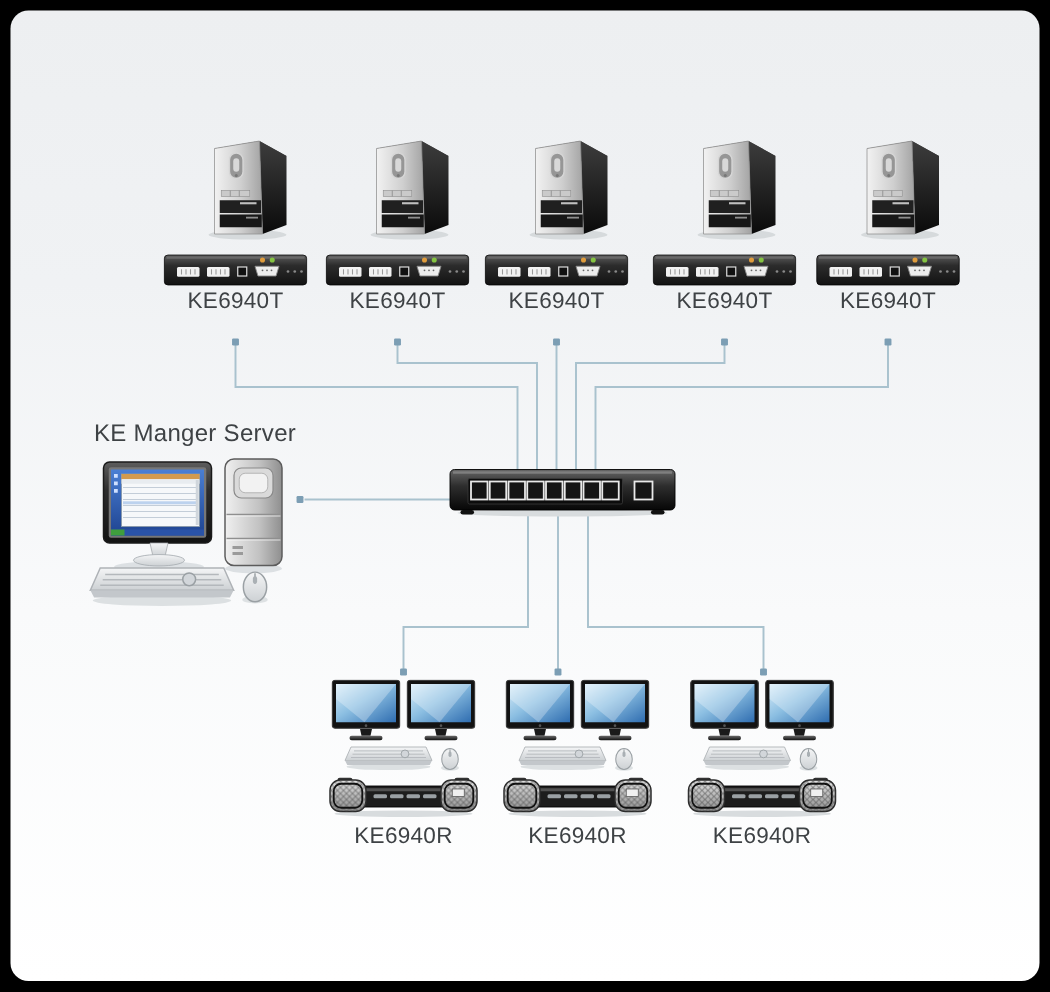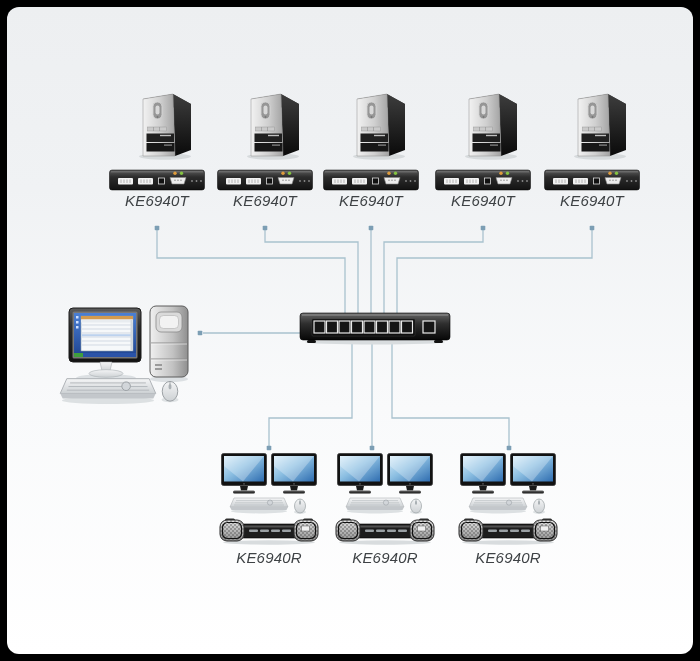--- a/index.html
+++ b/index.html
@@ -11,21 +11,21 @@
     position:absolute;inset:7px;border-radius:12px;overflow:hidden;
     background:linear-gradient(180deg,#edeff1 0%,#f0f2f4 28%,#f9fafb 62%,#ffffff 100%);
   }
   .wires{position:absolute;left:0;top:0;pointer-events:none;}
   .station{position:absolute;}
   .abs{position:absolute;}
   .lbl{
     position:absolute;left:0;right:0;text-align:center;
     color:#3e4245;letter-spacing:.2px;white-space:nowrap;
   }
-  .lbl-sm{font-size:15px;font-style:italic;}
+  .lbl-sm{font-size:15px;}
   .lbl-md{font-size:16px;}
   .switch-label{position:absolute;color:#3e4245;font-size:16px;white-space:nowrap;}
 </style>
 </head>
 <body>
 
 <svg width="0" height="0" style="position:absolute" aria-hidden="true">
   <defs>
     <linearGradient id="gFront" x1="0" y1="0" x2="1" y2="0">
       <stop offset="0" stop-color="#f2f2f2"></stop>
@@ -296,20 +296,21 @@
     <svg class="abs" style="left:28px;top:0" width="62" height="78">
         <use href="#sym-tower"></use>
       </svg>
     <svg class="abs" style="left:2px;top:85px" width="96" height="26">
         <use href="#sym-txdev"></use>
       </svg>
     <div class="lbl lbl-sm" style="top:110px">KE6940T</div>
   </div>
 
   <div class="station" style="left:48px;top:274px;width:150px;height:130px">
+    <div class="lbl lbl-md" style="top:0">KE Manger Server</div>
     <svg class="abs" style="left:13px;top:26px" width="78" height="76">
         <use href="#sym-srvmon"></use>
       </svg>
     <svg class="abs" style="left:92px;top:24px" width="44" height="78">
         <use href="#sym-srvtower"></use>
       </svg>
     <svg class="abs" style="left:3px;top:96px" width="100" height="28">
         <use href="#sym-kbd"></use>
       </svg>
     <svg class="abs" style="left:105px;top:99px" width="20" height="24">

